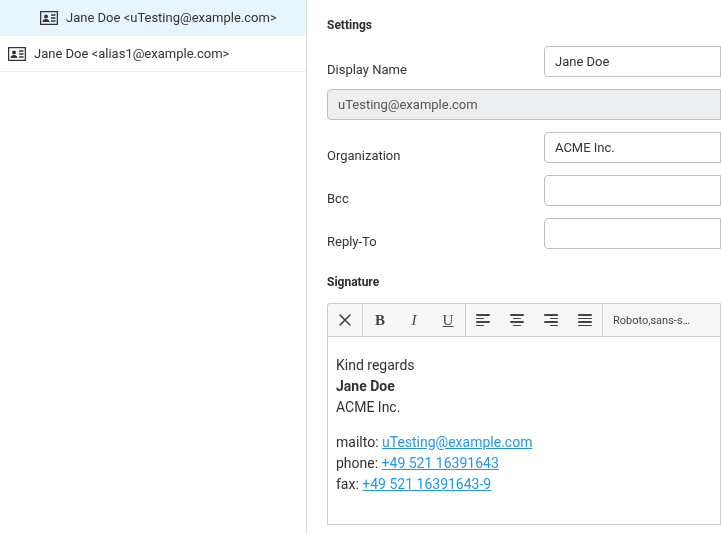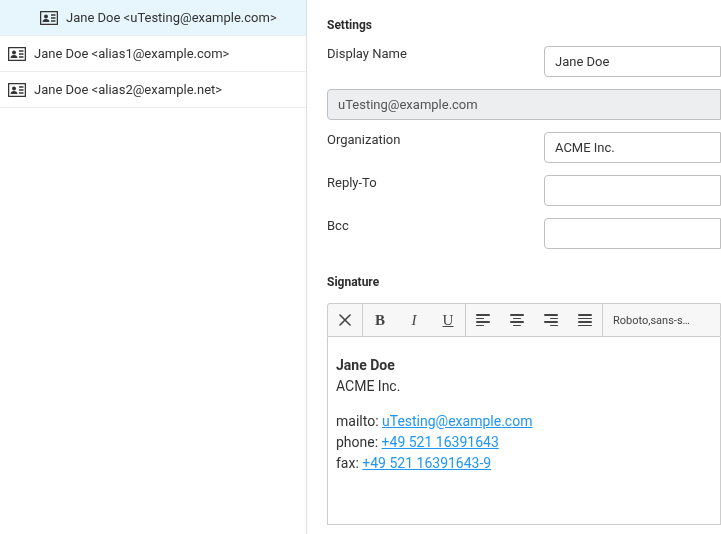--- a/index.html
+++ b/index.html
@@ -47,21 +47,21 @@
       overflow: hidden;
     }
     .section-title {
       font-size: 12px;
       font-weight: 700;
       color: #2c2c2c;
       margin-bottom: 14px;
     }
     .form-row {
       display: flex;
-      align-items: flex-start;
+      align-items: flex-end;
       margin-bottom: 12px;
     }
     .form-row .label {
       width: 217px;
       color: #333;
       font-size: 13px;
       flex-shrink: 0;
     }
     .form-row .input-wrap {
       flex: 1;
@@ -181,33 +181,20 @@
         <rect x="0.5" y="0.5" width="17" height="13" rx="1" stroke="#333" stroke-width="1.5" fill="none"></rect>
         <circle cx="6" cy="5.5" r="2" fill="#333"></circle>
         <path d="M2.5 11c0-1.8 1.6-3 3.5-3s3.5 1.2 3.5 3" fill="#333"></path>
         <line x1="11" y1="4" x2="15.5" y2="4" stroke="#333" stroke-width="1.5"></line>
         <line x1="11" y1="7" x2="15.5" y2="7" stroke="#333" stroke-width="1.5"></line>
         <line x1="11" y1="10" x2="15.5" y2="10" stroke="#333" stroke-width="1.5"></line>
       </svg>
     </span>
     <span>Jane Doe &lt;alias1@example.com&gt;</span>
   </div>
-  <div class="identity-item">
-    <span class="icon">
-      <svg width="18" height="14" viewBox="0 0 18 14" fill="none">
-        <rect x="0.5" y="0.5" width="17" height="13" rx="1" stroke="#333" stroke-width="1.5" fill="none"></rect>
-        <circle cx="6" cy="5.5" r="2" fill="#333"></circle>
-        <path d="M2.5 11c0-1.8 1.6-3 3.5-3s3.5 1.2 3.5 3" fill="#333"></path>
-        <line x1="11" y1="4" x2="15.5" y2="4" stroke="#333" stroke-width="1.5"></line>
-        <line x1="11" y1="7" x2="15.5" y2="7" stroke="#333" stroke-width="1.5"></line>
-        <line x1="11" y1="10" x2="15.5" y2="10" stroke="#333" stroke-width="1.5"></line>
-      </svg>
-    </span>
-    <span>Jane Doe &lt;alias2@example.net&gt;</span>
-  </div>
 </div>
 
 <div class="main">
   <div class="section-title">Settings</div>
 
   <div class="form-row">
     <div class="label">Display Name</div>
     <div class="input-wrap">
       <input type="text" value="Jane Doe" style="">
     </div>
@@ -220,28 +207,28 @@
   </div>
 
   <div class="form-row">
     <div class="label">Organization</div>
     <div class="input-wrap">
       <input type="text" value="ACME Inc." style="">
     </div>
   </div>
 
   <div class="form-row">
+    <div class="label">Bcc</div>
+    <div class="input-wrap">
+      <input type="text" value="" style="">
+    </div>
+  </div>
+
+  <div class="form-row">
     <div class="label">Reply-To</div>
-    <div class="input-wrap">
-      <input type="text" value="" style="">
-    </div>
-  </div>
-
-  <div class="form-row">
-    <div class="label">Bcc</div>
     <div class="input-wrap">
       <input type="text" value="" style="">
     </div>
   </div>
 
   <div class="signature-section">
     <div class="section-title">Signature</div>
 
     <div class="editor-toolbar">
       <div class="toolbar-group">
@@ -289,20 +276,21 @@
             <span class="bar" style="width:100%"></span>
             <span class="bar" style="width:100%"></span>
             <span class="bar" style="width:100%"></span>
           </span>
         </div>
       </div>
       <div class="font-select">Roboto,sans-s…</div>
     </div>
 
     <div class="editor-body" contenteditable="true" style="">
+      <div class="line">Kind regards</div>
       <div class="line bold">Jane Doe</div>
       <div class="line">ACME Inc.</div>
       <div class="spacer"></div>
       <div class="line">
         <span>mailto: </span><a href="#">uTesting@example.com</a>
       </div>
       <div class="line">
         <span>phone: </span><a href="#">+49 521 16391643</a>
       </div>
       <div class="line">

